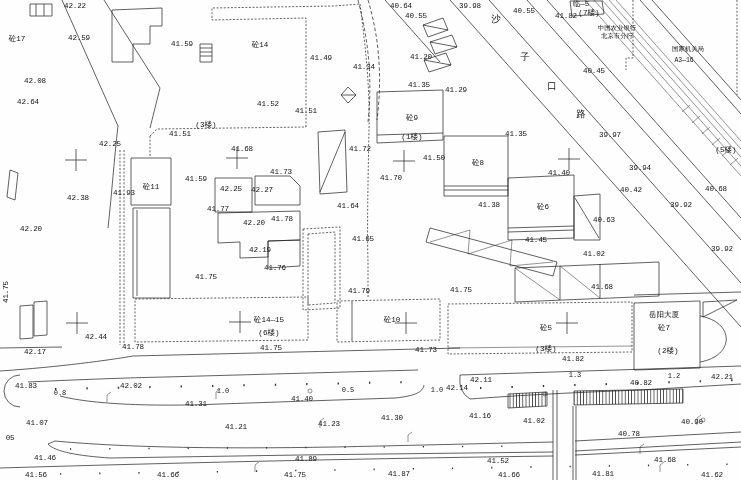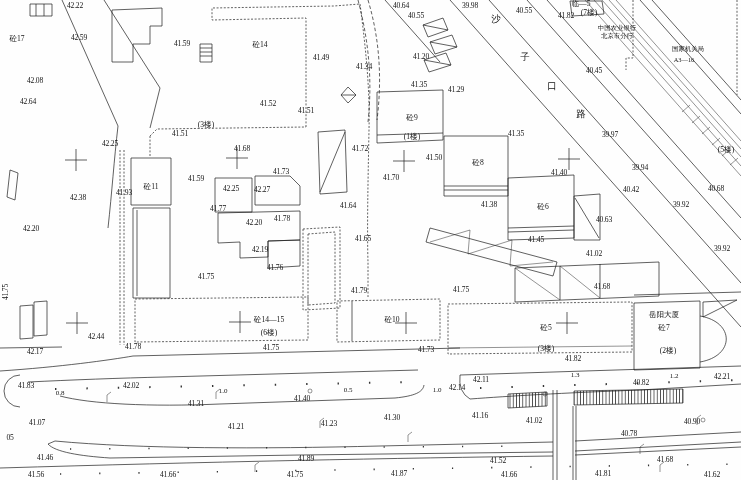--- a/index.html
+++ b/index.html
@@ -1,17 +1,17 @@
 <!DOCTYPE html>
 <html><head>
 <meta charset="utf-8">
 <style>
   html,body{margin:0;padding:0;background:#e8e8e8;}
   .map-wrap{position:relative;width:741px;height:480px;background:#fefefe;overflow:hidden;
-            font-family:Liberation Serif, serif;}
+            font-family:Liberation Mono, monospace;}
   svg{position:absolute;left:0;top:0;}
   svg text{fill:#141414;}
   .elev{font-size:7.6px;letter-spacing:-0.2px;}
   .dist{font-size:7px;}
   .bldg{font-size:7.6px;}
   .place{font-size:6.4px;}
   .roadchar{font-size:9.5px;}
   .ln{stroke:#1c1c1c;stroke-width:0.7;fill:none;}
   .lnthin{stroke:#2a2a2a;stroke-width:0.5;fill:none;}
   .dash{stroke:#1c1c1c;stroke-width:0.7;fill:none;stroke-dasharray:3.5,2.2;}

